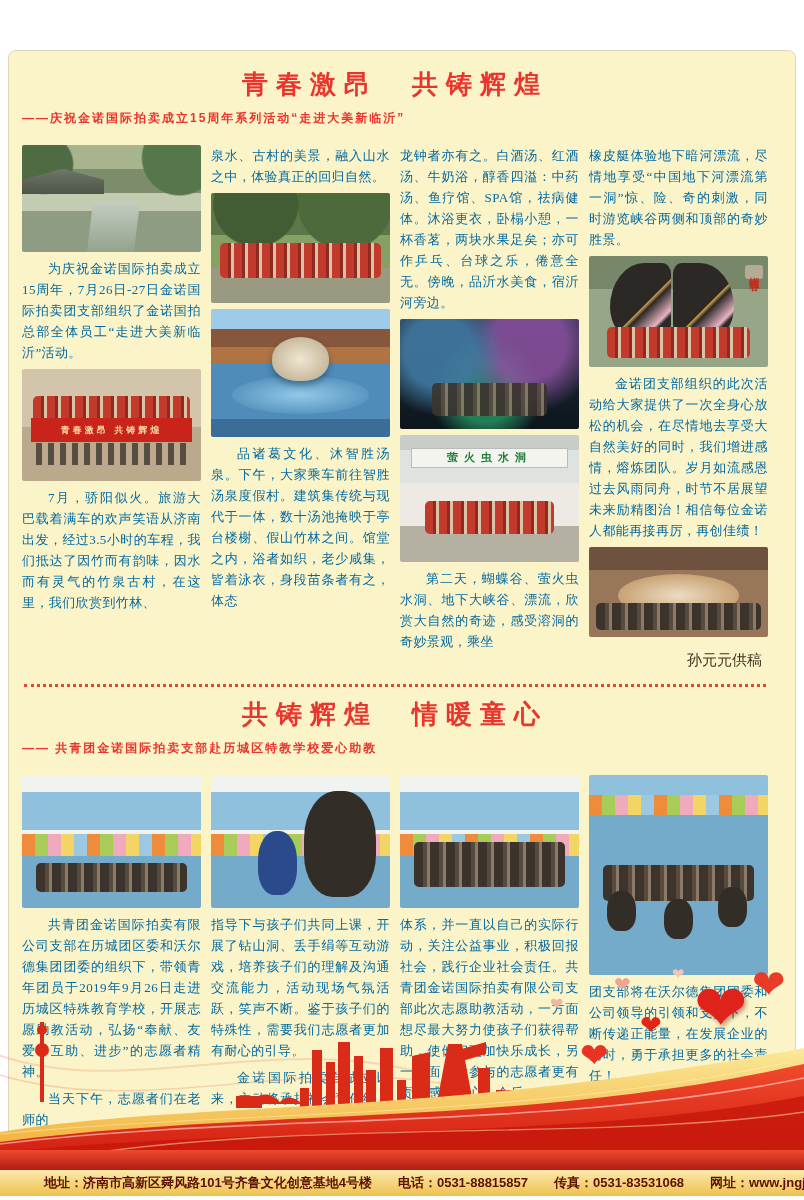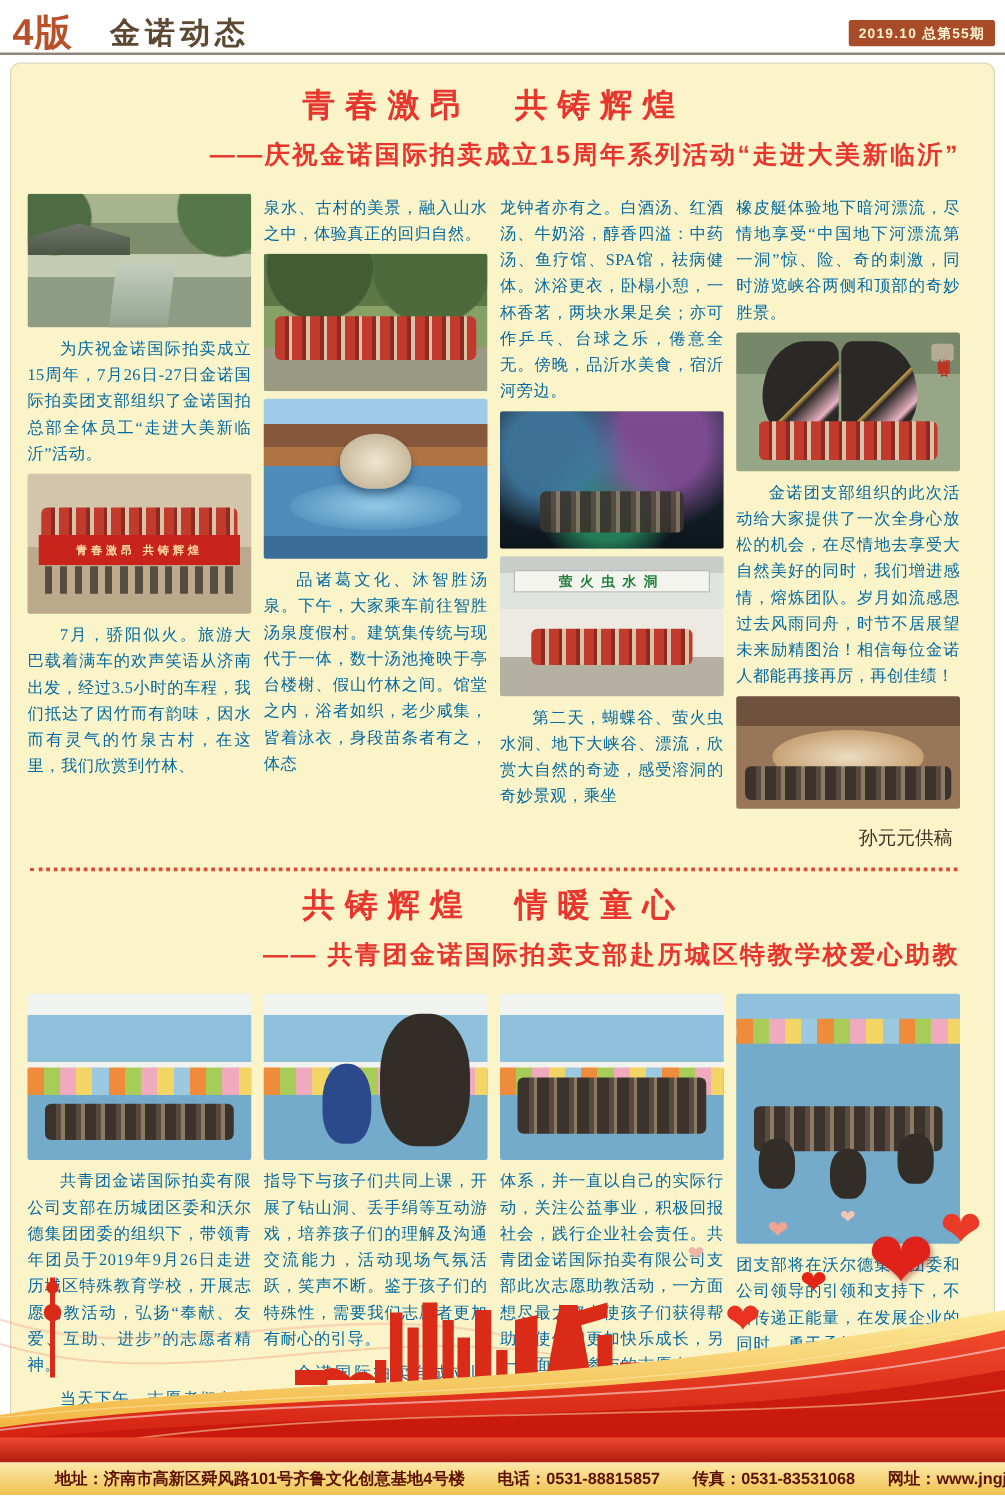--- a/index.html
+++ b/index.html
@@ -10,21 +10,21 @@
   
   .header { position:absolute; top:0; left:0; right:0; height:44px; background:#fff; border-bottom:2px solid #8f8678; z-index:5; }
   .pagenum { position:absolute; left:10px; top:6px; font-size:30px; font-weight:bold; color:#b9502a; letter-spacing:1px; }
   .masthead { position:absolute; left:88px; top:10px; font-size:24px; font-weight:bold; color:#5d4832; letter-spacing:4px; }
   .issue { position:absolute; right:8px; top:16px; background:#a84b28; color:#fdf3d0; font-size:11px; font-weight:bold; padding:3px 8px; border-radius:2px; letter-spacing:1px; }
 
   
   .content { position:absolute; left:8px; right:8px; top:50px; height:1105px; background:#fbf4c9; border:1px solid #ddd5bb; border-radius:8px; padding:10px 27px 0 13px; z-index:1; overflow:hidden; }
 
   .a-title { text-align:center; color:#e8362e; font-weight:bold; font-size:26px; letter-spacing:8px; margin-top:6px; }
-  .a-sub   { text-align:right; color:#e8362e; font-weight:bold; font-size:20px; letter-spacing:2px; margin-top:8px; margin-bottom:12px; }
+  .a-sub   { text-align:left; color:#e8362e; font-weight:bold; font-size:12px; letter-spacing:2px; margin-top:8px; margin-bottom:12px; }
 
   .cols { display:flex; gap:10px; align-items:flex-start; }
   .col  { flex:1 1 0; min-width:0; }
 
   p.body { font-family:Liberation Serif, serif; font-size:13px; line-height:21px; color:#0369a1; text-align:justify; letter-spacing:0.4px; margin:6px 0; }
   p.body.indent { text-indent:2em; }
   .byline { font-family:"Liberation Serif", serif; font-size:15px; color:#403122; text-align:right; padding-right:6px; margin-top:14px; }
 
   .divider { border-top:3px dotted #dd4a35; margin:14px 2px 10px 2px; }
 
@@ -56,21 +56,21 @@
   .rock { position:absolute; left:34%; top:22%; width:32%; height:34%; border-radius:50% 50% 45% 45%; background:radial-gradient(#efe6d2,#b9a888); box-shadow:0 4px 6px rgba(20,40,70,.45); }
   .pool { position:absolute; left:12%; right:12%; top:52%; height:30%; border-radius:50%; background:radial-gradient(#9fd4ef,#3f7fb0); opacity:.85; }
 
   .ph-cave { height:110px; background:
       radial-gradient(circle at 22% 30%, rgba(64,120,160,.9) 0 22%, transparent 40%),
       radial-gradient(circle at 72% 22%, rgba(140,80,160,.85) 0 24%, transparent 45%),
       radial-gradient(circle at 48% 66%, rgba(40,150,100,.8) 0 26%, transparent 48%),
       linear-gradient(180deg,#20303e,#0d151c); }
   .ph-cave .crowd { left:18%; right:18%; top:58%; height:30%; opacity:.9; }
 
-  .ph-gate { height:112px; background:linear-gradient(180deg,#c9cdc9 0 12%,#dfe3df 12% 38%,#eceae2 38% 72%,#b4b0a2 72% 100%); }
+  .ph-gate { height:127px; background:linear-gradient(180deg,#c9cdc9 0 12%,#dfe3df 12% 38%,#eceae2 38% 72%,#b4b0a2 72% 100%); }
   .gate-bar { position:absolute; left:6%; right:6%; top:10%; height:16%; background:#f4f4ef; border:1px solid #b9bdb9; display:flex; align-items:center; justify-content:center; }
   .gate-sign { color:#1e7e3a; font-weight:bold; font-size:11px; letter-spacing:6px; }
   .ph-gate .crowd { left:14%; right:14%; top:52%; height:26%; }
   .flagw { position:absolute; left:22%; top:60%; width:26%; height:18%; background:linear-gradient(180deg,#fdfdfd,#dce8f2); border:1px solid #cfd8e0; }
   .flagr { position:absolute; right:16%; top:58%; width:24%; height:20%; background:#d42318; }
 
   .ph-butterfly { height:111px; background:linear-gradient(180deg,#76876a 0 30%,#96a687 30% 100%); }
   .wing { position:absolute; top:6%; width:34%; height:70%; background:linear-gradient(135deg,#2c2826 55%,#caa04a 56%,#2c2826 60%,#e8b4c4 78%,#2c2826 82%); }
   .wing.l { left:12%; border-radius:80% 20% 30% 60%; }
   .wing.r { left:47%; border-radius:20% 80% 60% 30%; }
@@ -99,25 +99,20 @@
   .footer-red  { position:absolute; left:0; right:0; top:1150px; height:20px; background:linear-gradient(180deg,#ef4a30,#b01d10); z-index:4; }
   .footer-gold { position:absolute; left:0; right:0; top:1170px; height:26px; background:linear-gradient(180deg,#fce9ab,#eec14f); z-index:4; display:flex; align-items:center; padding:0 44px; gap:26px; }
   .footer-gold .item { font-size:13px; font-weight:bold; color:#5d1200; white-space:nowrap; }
   .footer-gold .item:first-child { flex:1.6; }
 </style>
 </head>
 <body>
 
 <div class="page">
 
-  <div class="header">
-    <span class="pagenum">4版</span>
-    <span class="masthead">金诺动态</span>
-    <span class="issue">2019.10 总第55期</span>
-  </div>
 
   <div class="content">
 
     <section>
       <div class="a-title">青春激昂　共铸辉煌</div>
       <div class="a-sub">——庆祝金诺国际拍卖成立15周年系列活动“走进大美新临沂”</div>
 
       <div class="cols">
         <div class="col">
           <div class="photo ph-village">

